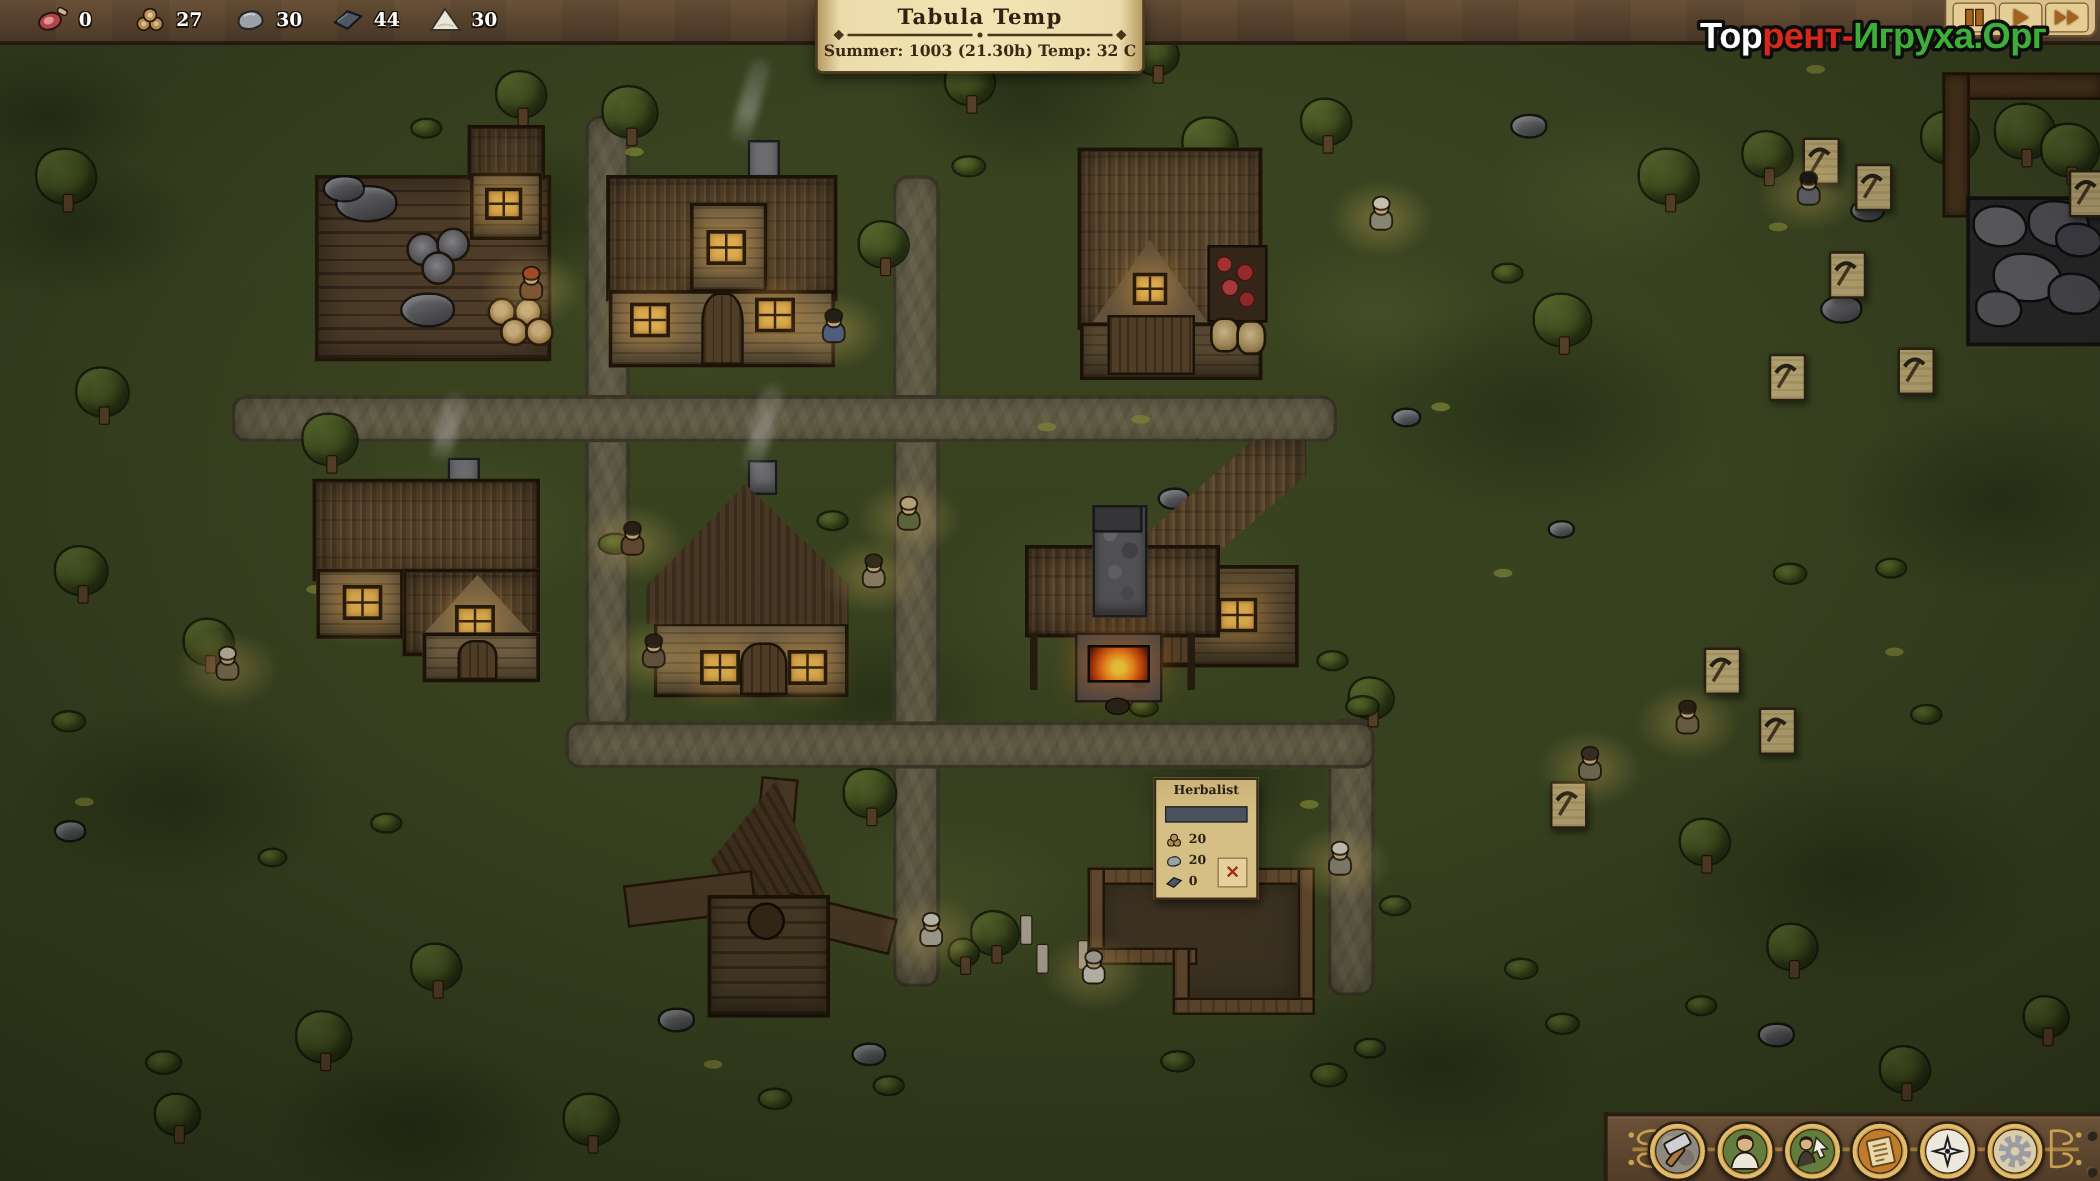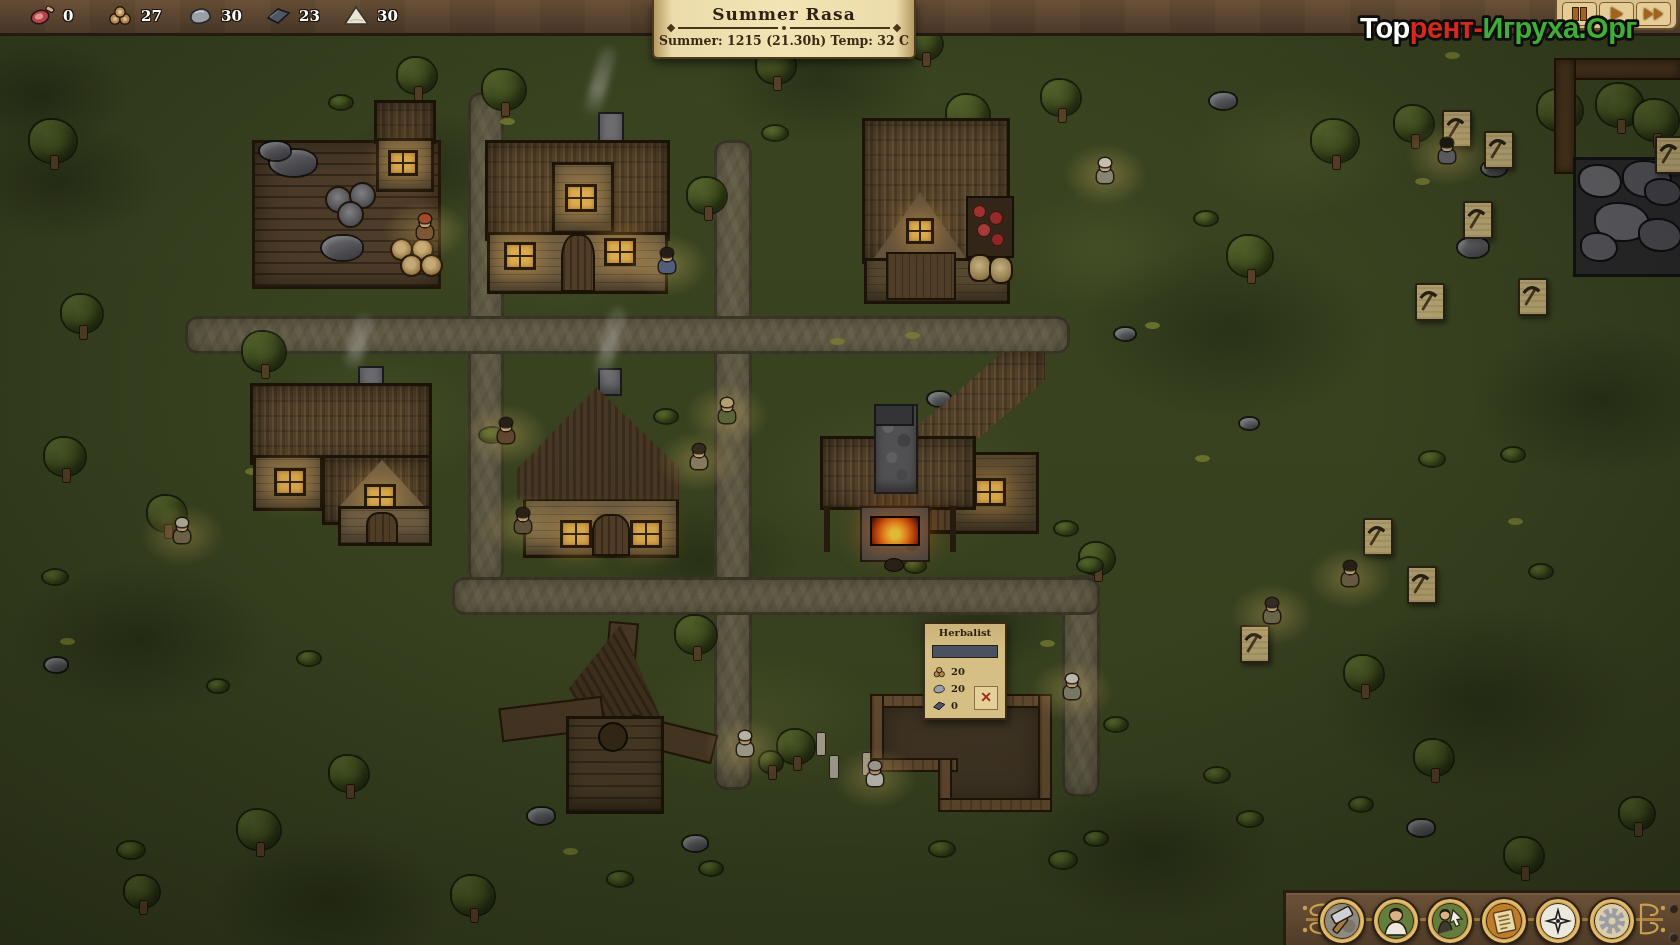--- a/index.html
+++ b/index.html
@@ -616,41 +616,41 @@
         <path d="M4 16 Q3 9 10 7 Q18 4 22 10 Q25 15 20 18 Q12 22 6 19 Z" fill="#9aa0a6" stroke="#23272b" stroke-width="1.6"></path>
         <path d="M8 10 Q12 7 17 9" stroke="#c6ccd2" fill="none" stroke-width="1.4"></path>
       </svg>
       <b>30</b>
     </div>
     <div class="res" style="left:264px;">
       <svg width="28" height="26" viewBox="0 0 26 26">
         <path d="M3 15 L13 6 L24 10 L13 20 Z" fill="#4e5763" stroke="#14171c" stroke-width="1.6"></path>
         <path d="M5 14 L13 8" stroke="#6b7686" fill="none" stroke-width="1.4"></path>
       </svg>
-      <b>23</b>
+      <b>44</b>
     </div>
     <div class="res" style="left:342px;">
       <svg width="28" height="26" viewBox="0 0 26 26">
         <path d="M13 4 L25 21 H2 Z" fill="#eae5d6" stroke="#39342a" stroke-width="1.6"></path>
         <path d="M7 18 Q13 15 20 18" stroke="#c9c2ad" fill="none" stroke-width="1.4"></path>
       </svg>
       <b>30</b>
     </div>
   </div>
 
   <div id="banner">
-    <div class="t1">Summer Rasa</div>
+    <div class="t1">Tabula Temp</div>
     <div class="div">
       <span class="dm"></span>
         <span class="ln"></span>
         <span class="dt"></span>
         <span class="ln"></span>
         <span class="dm"></span>
     </div>
-    <div class="t2">Summer: 1215  (21.30h)  Temp: 32 C</div>
+    <div class="t2">Summer: 1003  (21.30h)  Temp: 32 C</div>
   </div>
 
   <div id="timebar">
     <div class="tcb">
         <span class="pbar"></span>
         <span class="pbar"></span>
       </div>
     <div class="tcb">
         <span class="ptri"></span>
       </div>

